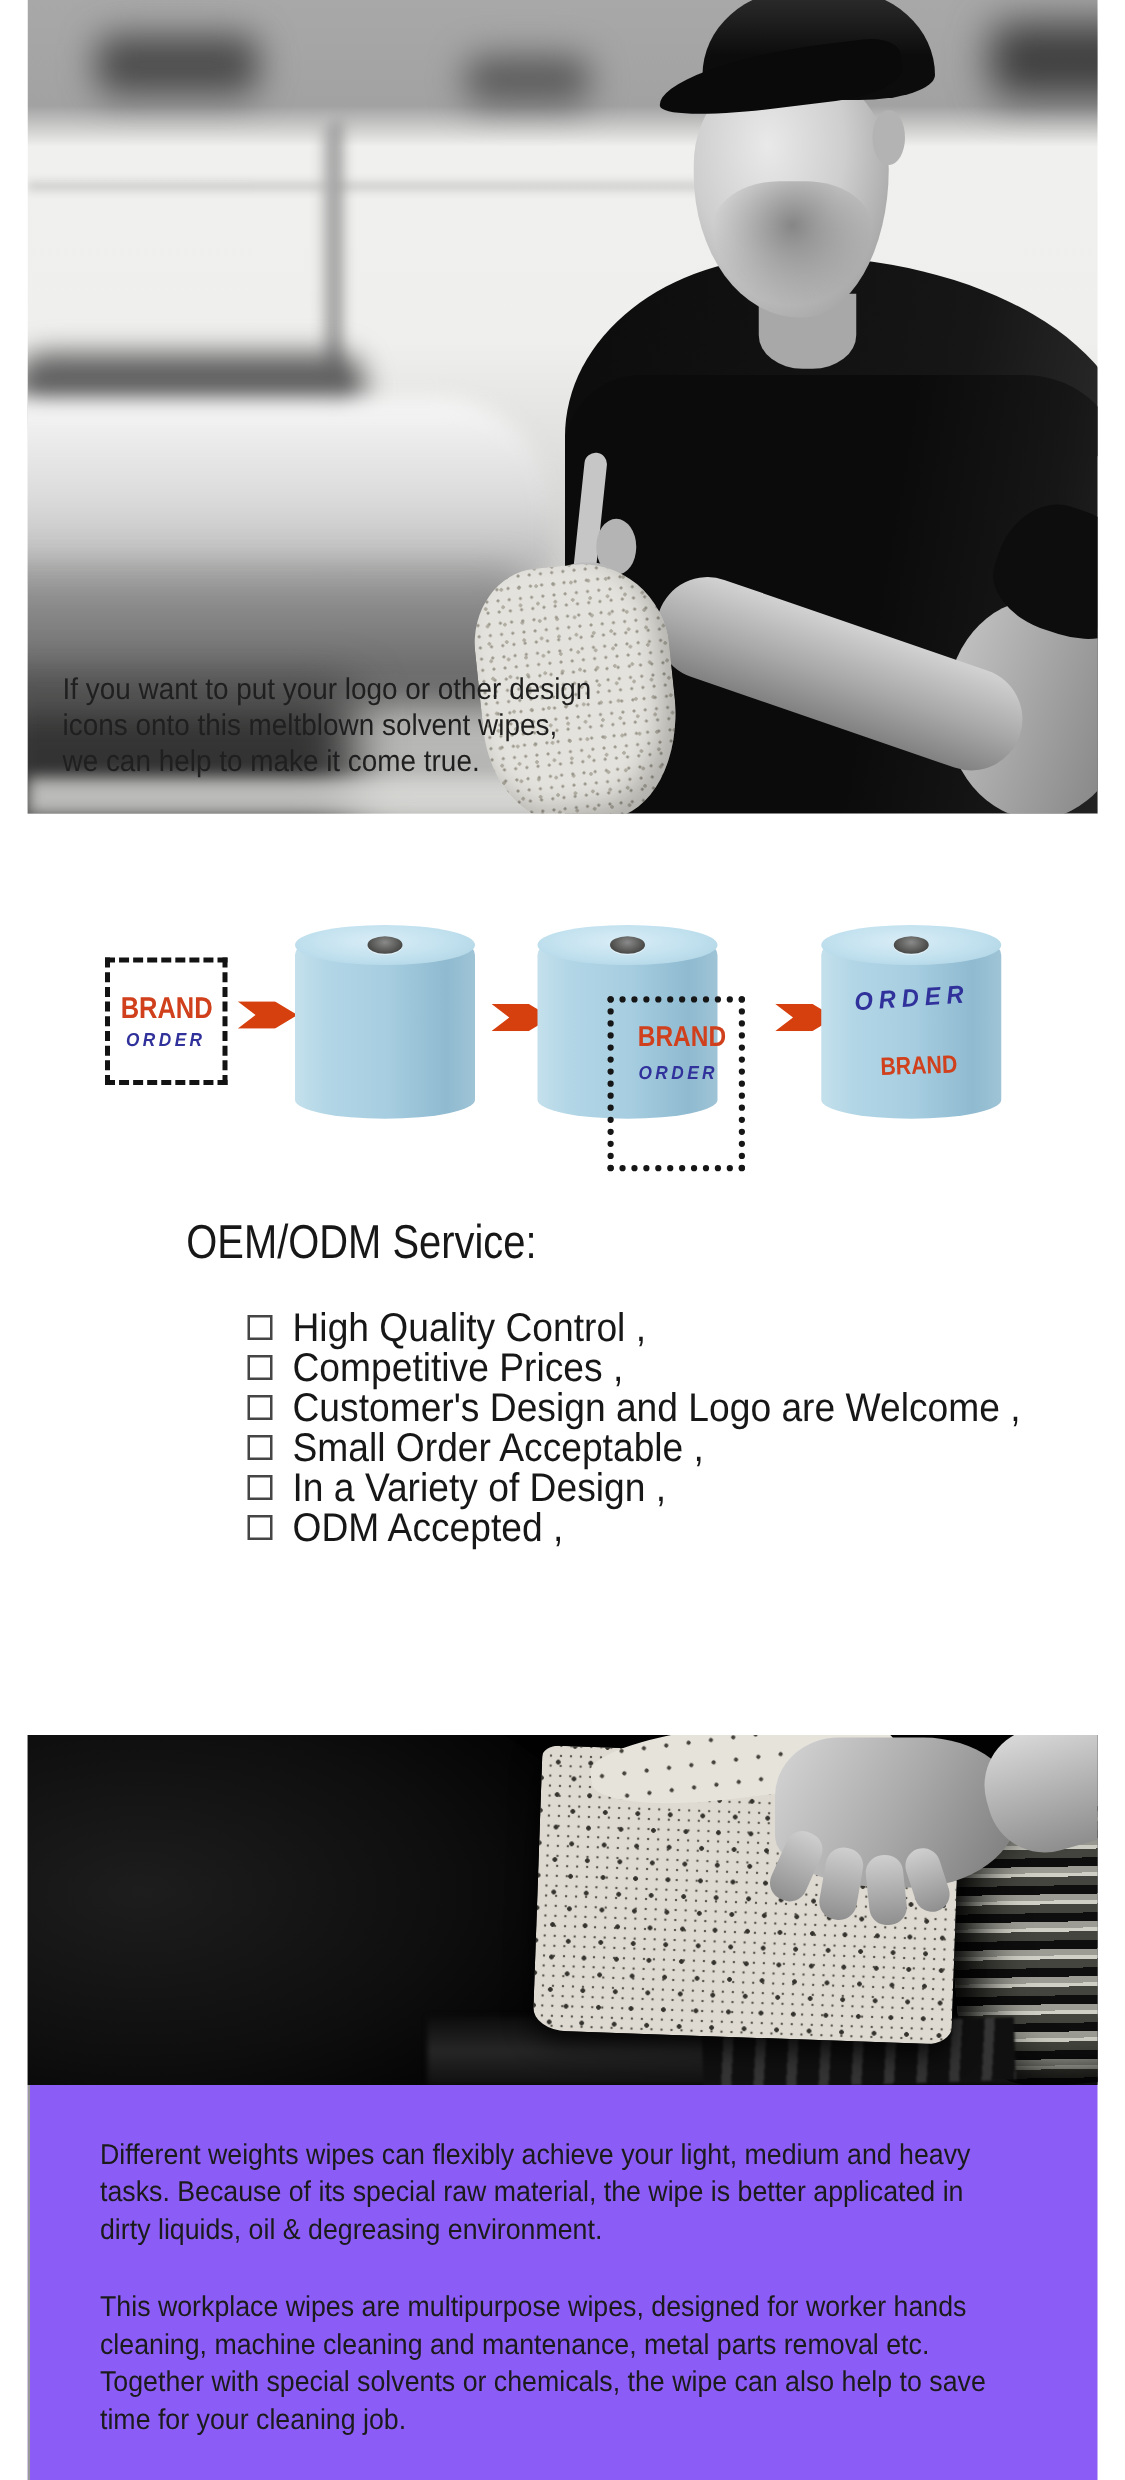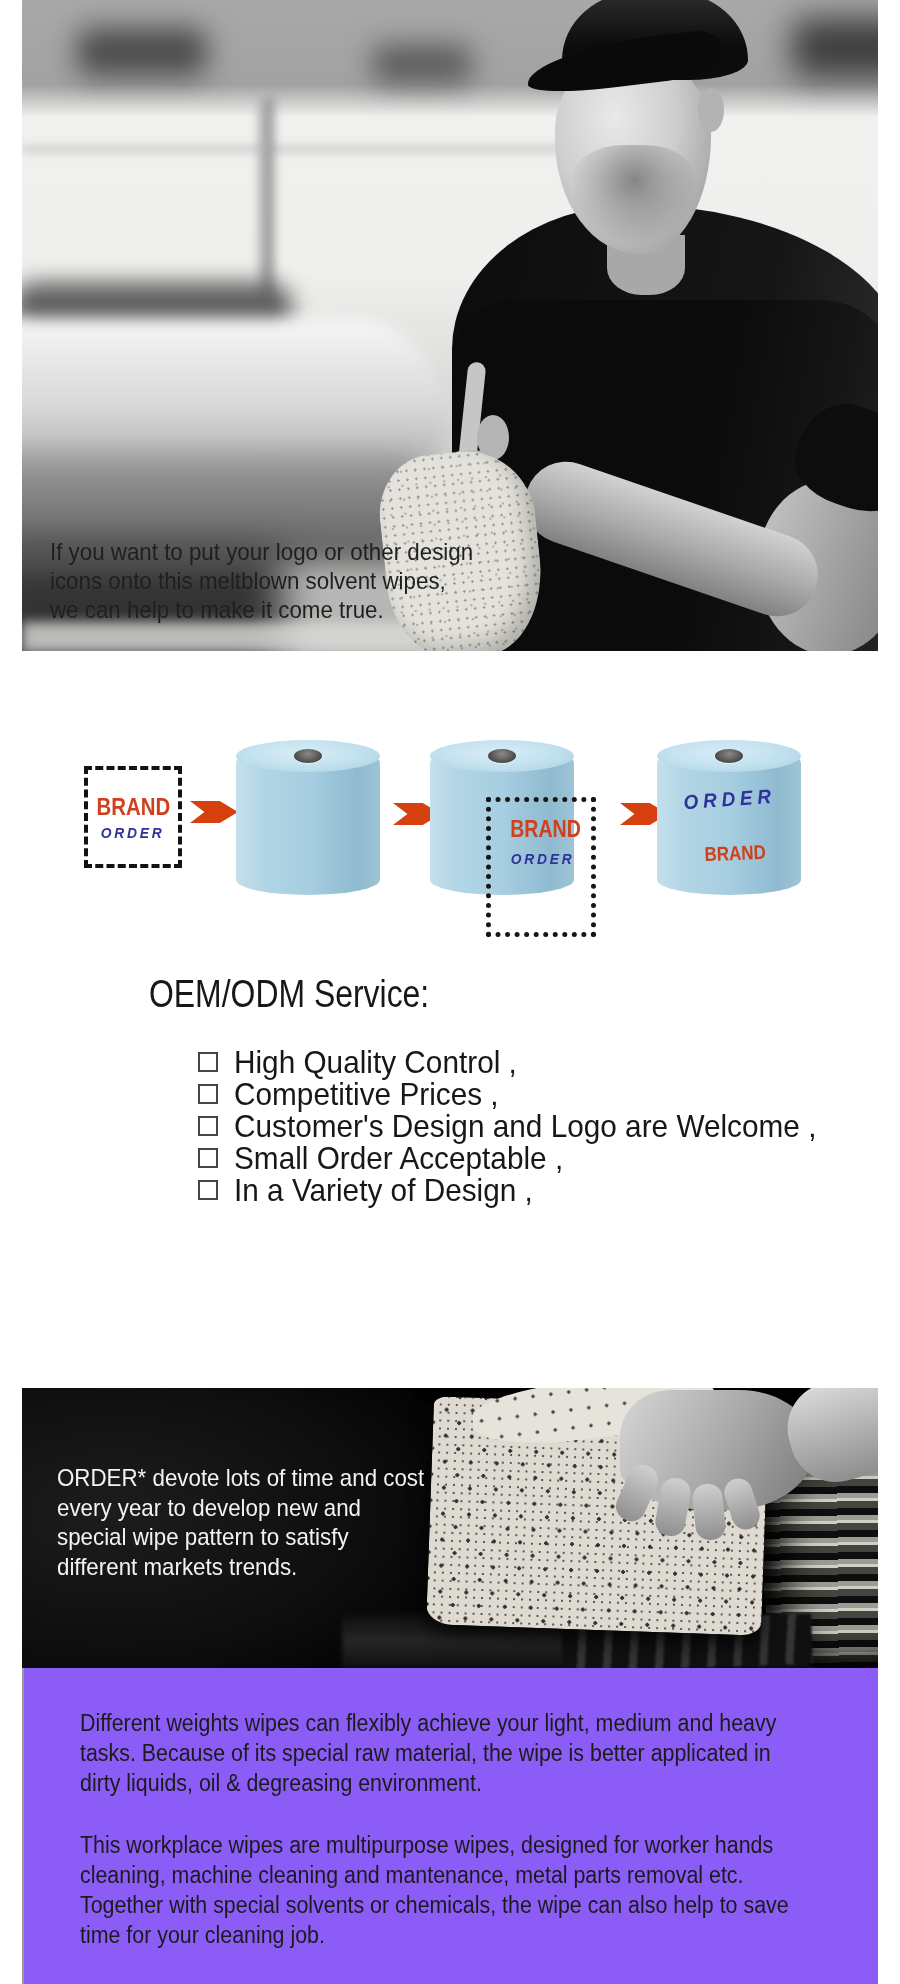--- a/index.html
+++ b/index.html
@@ -187,44 +187,42 @@
           <span class="cond">Customer's Design and Logo are Welcome ,</span>
         </li>
       <li>
           <span class="cb"></span>
           <span class="cond">Small Order Acceptable ,</span>
         </li>
       <li>
           <span class="cb"></span>
           <span class="cond">In a Variety of Design ,</span>
         </li>
+      <li>
+          <span class="cb"></span>
+          <span class="cond">ODM Accepted ,</span>
+        </li>
     </ul>
   </section>
 
   <section class="pattern">
     <div class="abs p-drum" style="left:-120px;top:-50px;width:600px;height:390px;"></div>
     <div class="abs p-rim" style="left:250px;top:-70px;width:430px;height:430px;"></div>
     <div class="abs p-floor" style="left:320px;top:225px;width:580px;height:55px;"></div>
     <div class="abs p-coil" style="left:740px;top:60px;width:170px;height:220px;"></div>
     <div class="abs p-belt" style="left:540px;top:230px;width:250px;height:50px;"></div>
     <div class="abs pattern-wipe" style="left:408px;top:14px;width:335px;height:228px;"></div>
     <div class="abs p-fold" style="left:450px;top:-8px;width:245px;height:58px;"></div>
     <div class="abs p-hand" style="left:598px;top:2px;width:195px;height:120px;"></div>
     <div class="abs p-finger" style="left:600px;top:76px;width:30px;height:58px;transform:rotate(24deg);"></div>
     <div class="abs p-finger" style="left:636px;top:90px;width:30px;height:58px;transform:rotate(10deg);"></div>
     <div class="abs p-finger" style="left:672px;top:96px;width:30px;height:56px;transform:rotate(-6deg);"></div>
     <div class="abs p-finger" style="left:706px;top:90px;width:28px;height:52px;transform:rotate(-18deg);"></div>
     <div class="abs p-arm" style="left:765px;top:-18px;width:180px;height:100px;"></div>
 
-    <div class="abs pattern-caption" style="left:35px;top:75px;">
-      <div class="cond">ORDER* devote lots of time and cost</div>
-      <div class="cond">every year to develop new and</div>
-      <div class="cond">special wipe pattern to satisfy</div>
-      <div class="cond">different markets trends.</div>
-    </div>
   </section>
 
   <section class="desc">
     <div class="para" style="top:40px;">
       <div class="cond">Different weights wipes can flexibly achieve your light, medium and heavy</div>
       <div class="cond">tasks. Because of its special raw material, the wipe is better applicated in</div>
       <div class="cond">dirty liquids, oil &amp; degreasing environment.</div>
     </div>
     <div class="para" style="top:162px;">
       <div class="cond">This workplace wipes are multipurpose wipes, designed for worker hands</div>

